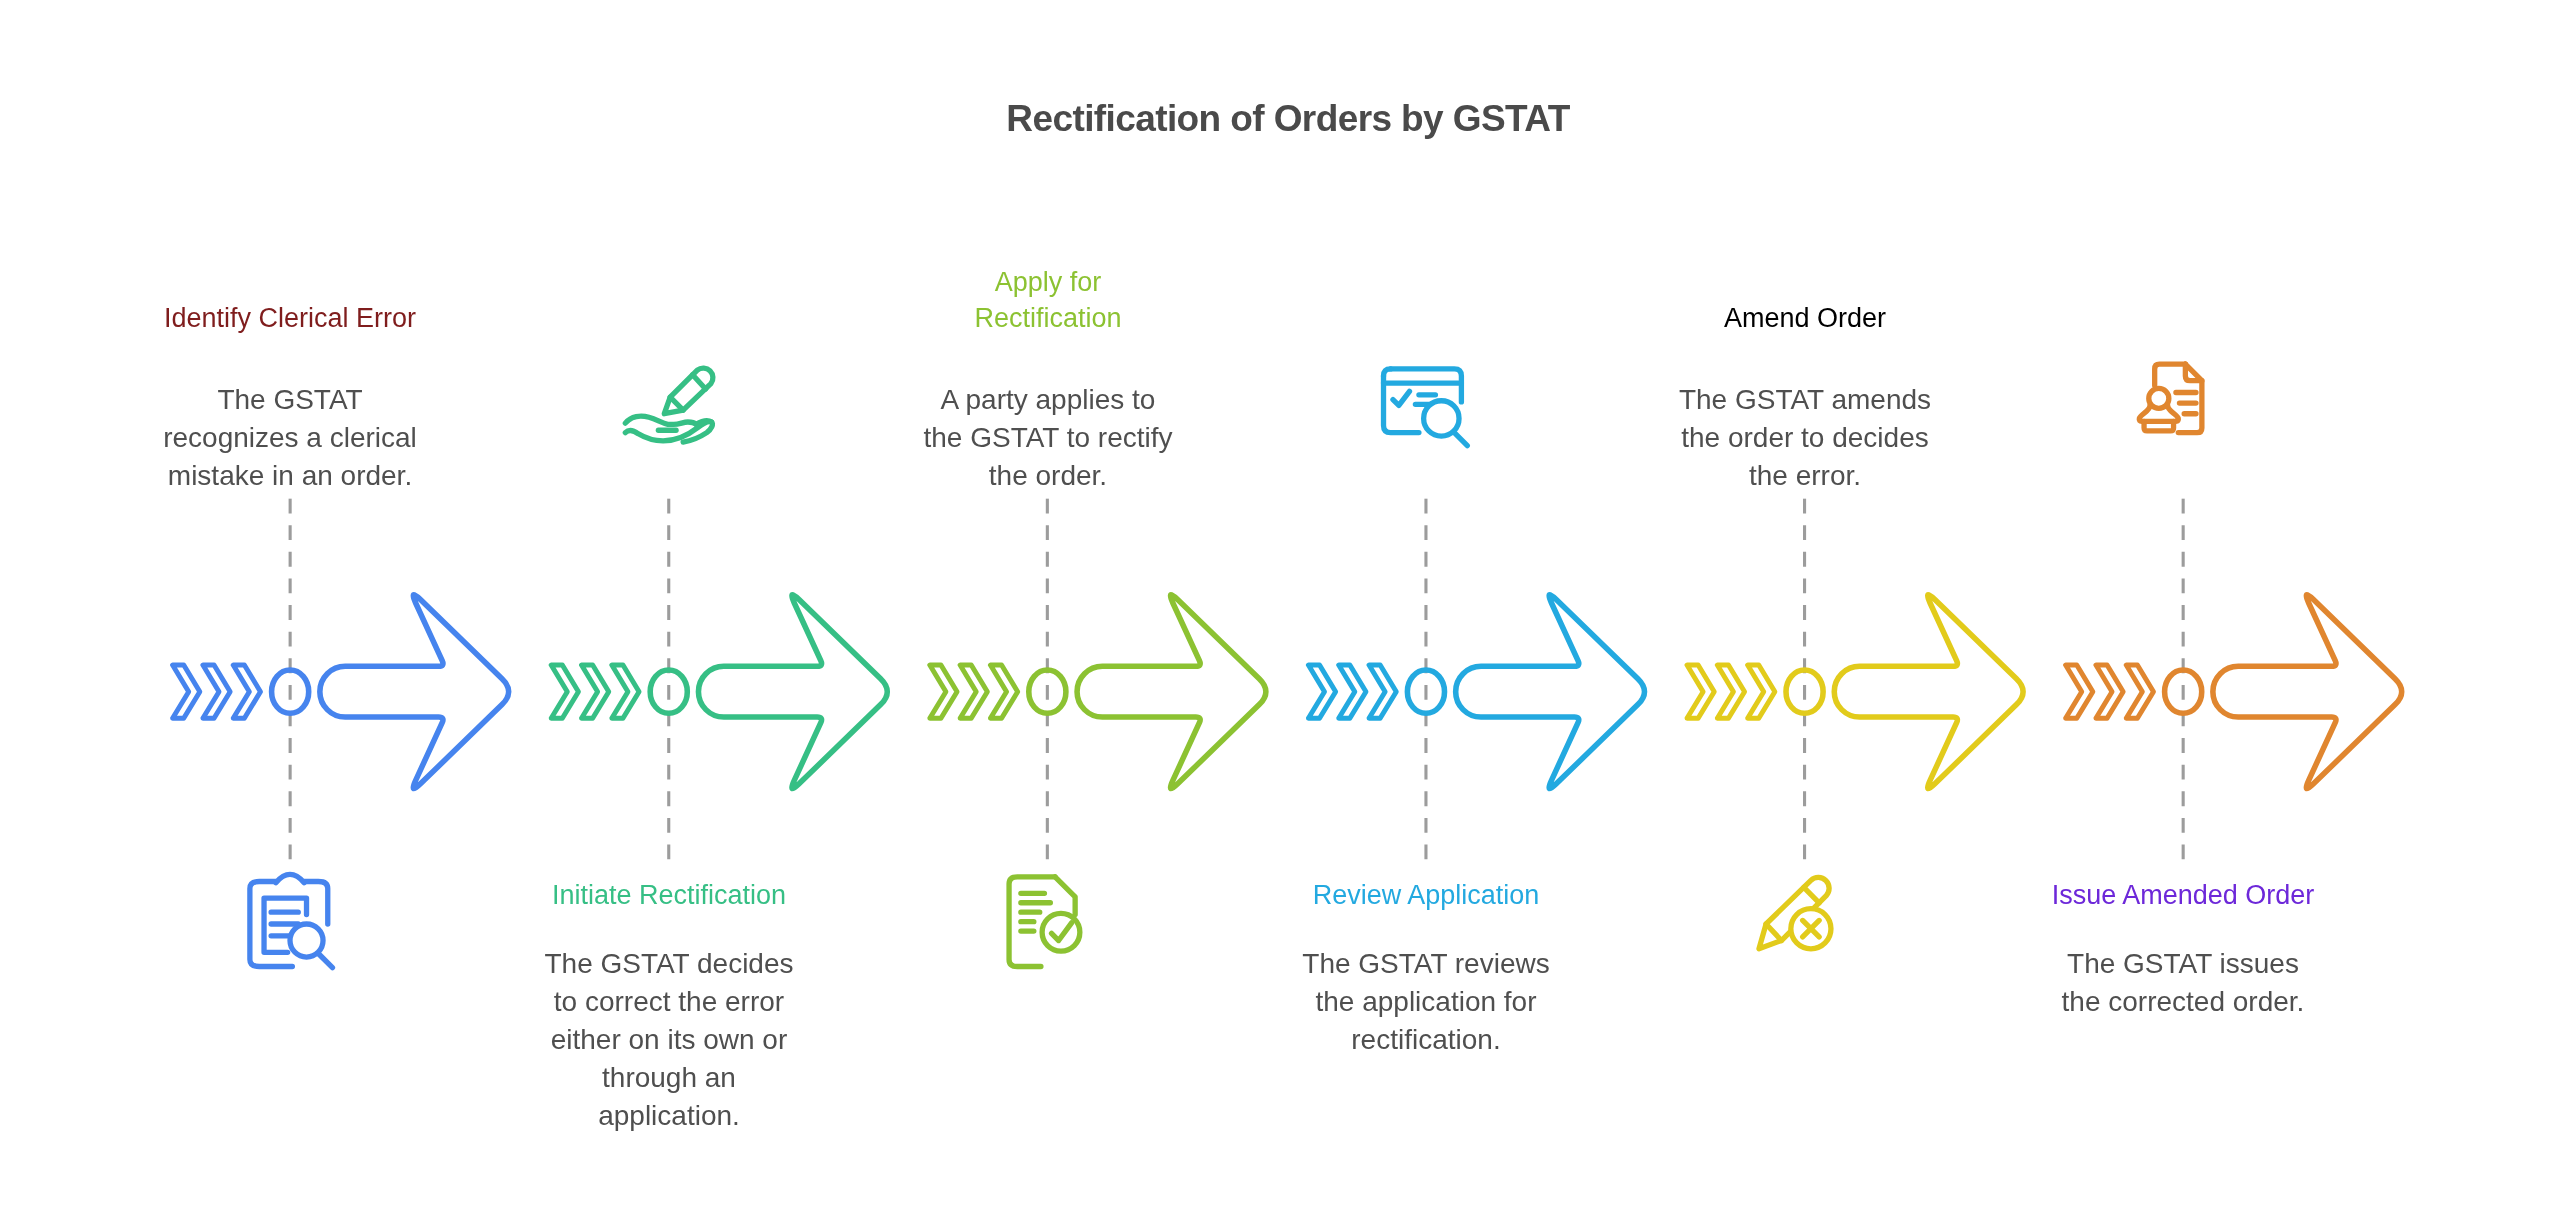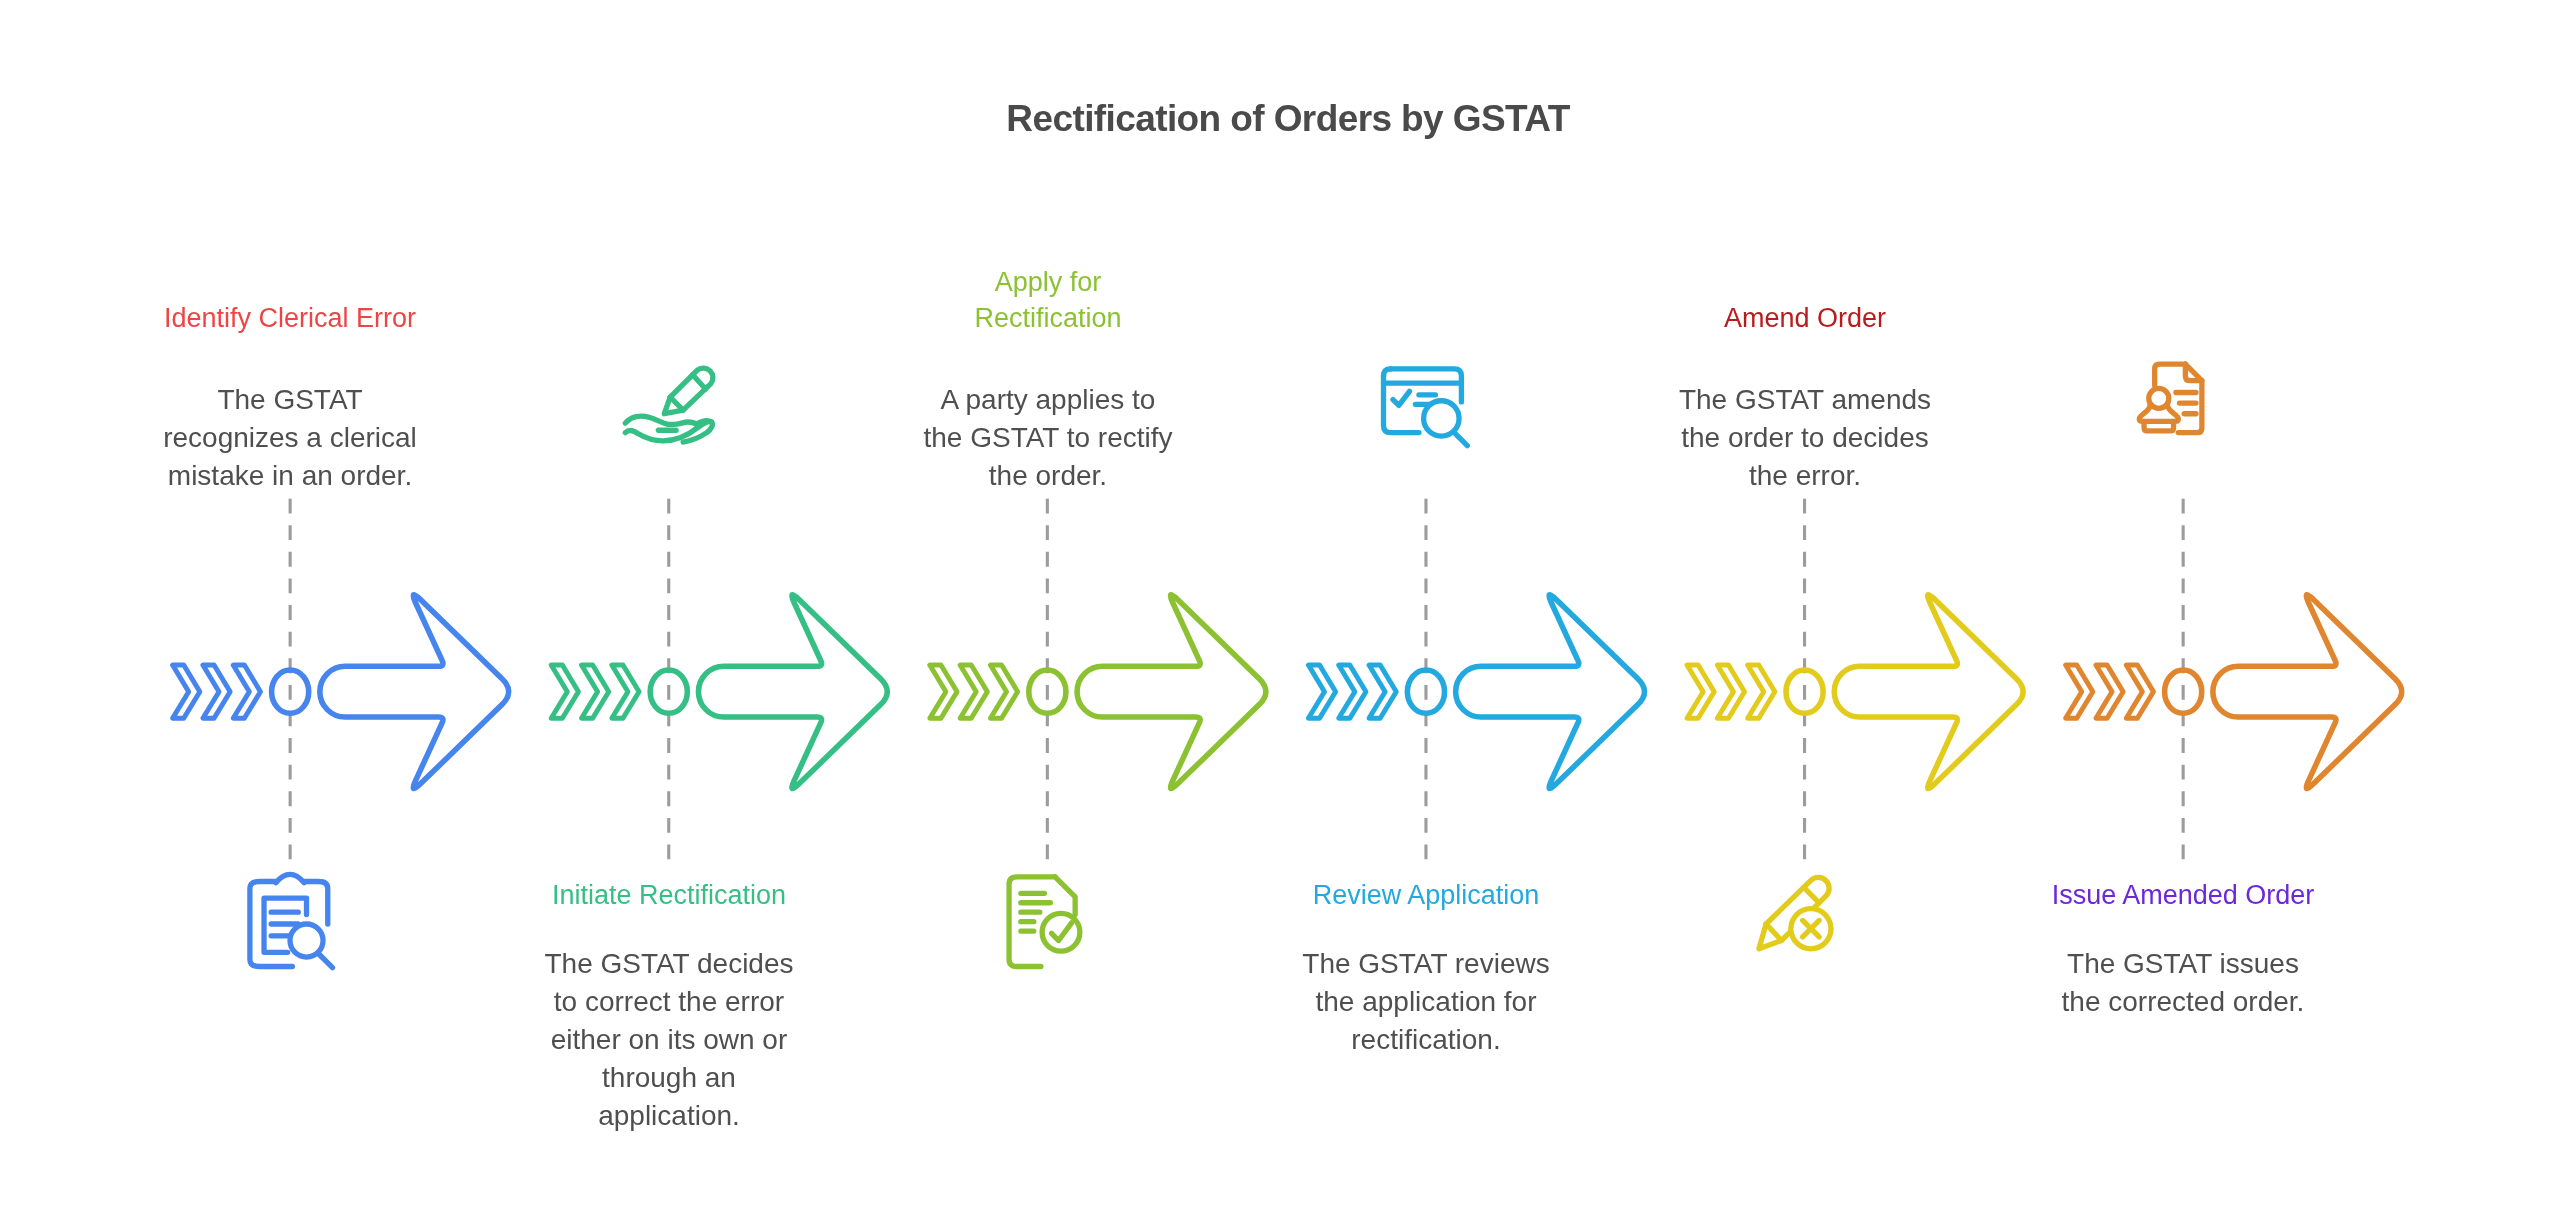--- a/index.html
+++ b/index.html
@@ -102,21 +102,21 @@
     <g fill="none" stroke-linecap="round" stroke-linejoin="round" stroke="#E0862F">
       <use href="#chev" x="3339" y="1075" stroke-width="8"></use>
       <use href="#chev" x="3388" y="1075" stroke-width="8"></use>
       <use href="#chev" x="3437" y="1075" stroke-width="8"></use>
       <ellipse cx="3529" cy="1118" rx="30" ry="35" stroke-width="9"></ellipse>
       <use href="#barrow" transform="translate(3583,943)" stroke-width="9"></use>
     </g>
   </svg>
 
   <div class="step-text top" style="left:129px">
-    <div class="step-title" style="color: #ef4444;">Identify Clerical Error</div>
+    <div class="step-title" style="color: #7f1d1d;">Identify Clerical Error</div>
     <div class="step-body">The GSTAT
 recognizes a clerical
 mistake in an order.</div>
   </div>
 
   <div class="step-text bottom" style="left:508px">
     <div class="step-title" style="color: rgb(54, 191, 133);">Initiate Rectification</div>
     <div class="step-body">The GSTAT decides
 to correct the error
 either on its own or
@@ -133,21 +133,21 @@
   </div>
 
   <div class="step-text bottom" style="left:1265px">
     <div class="step-title" style="color: rgb(35, 169, 224);">Review Application</div>
     <div class="step-body">The GSTAT reviews
 the application for
 rectification.</div>
   </div>
 
   <div class="step-text top" style="left:1644px">
-    <div class="step-title" style="color: #b91c1c;">Amend Order</div>
+    <div class="step-title" style="color: #000000;">Amend Order</div>
     <div class="step-body">The GSTAT amends
 the order to decides
 the error.</div>
   </div>
 
   <div class="step-text bottom" style="left:2022px">
     <div class="step-title" style="color: #6d28d9;">Issue Amended Order</div>
     <div class="step-body">The GSTAT issues
 the corrected order.</div>
   </div>

